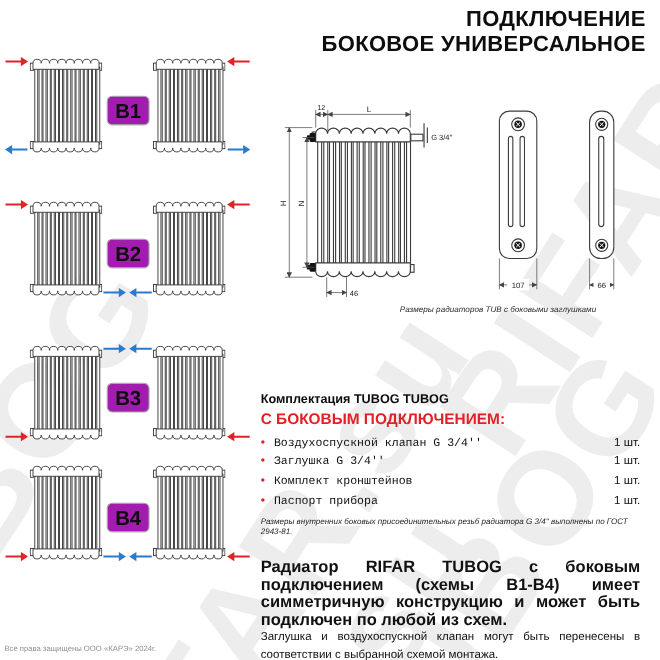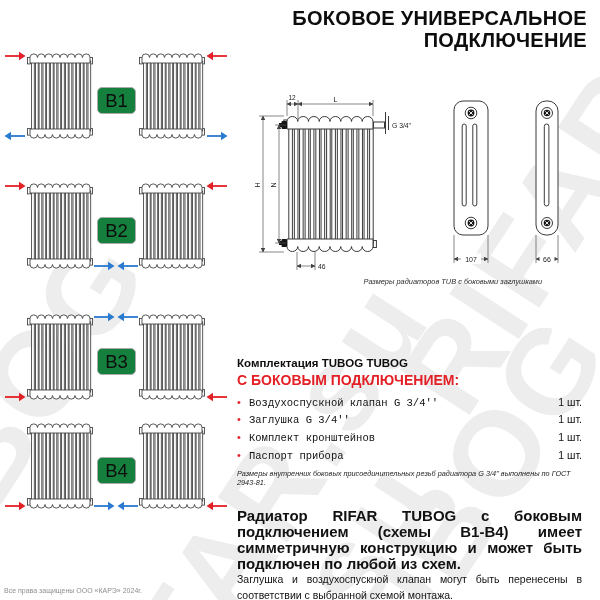--- a/index.html
+++ b/index.html
@@ -18,22 +18,22 @@
   
   .title{
     position:absolute;top:7px;right:13px;text-align:right;
     font-size:20px;font-weight:800;line-height:1.12;letter-spacing:.3px;color:#0d0d0d;
   }
   
   .row{position:absolute;left:0;width:232px;height:100px;}
   .rad{position:absolute;top:5px;}
   .tag{
     position:absolute;left:97px;top:42px;width:37px;height:25px;line-height:25px;
-    background:#15803d;border:1.5px solid #ababab;border-radius:5px;
-    text-align:center;font-size:18.5px;font-weight:400;color:#0d0d0d;
+    background:#a21caf;border:1.5px solid #ababab;border-radius:5px;
+    text-align:center;font-size:18.5px;font-weight:700;color:#0d0d0d;
   }
   
   .drawsvg{position:absolute;left:250px;top:92px;}
   .profsvg{position:absolute;left:447px;top:95px;}
   .caption{
     position:absolute;left:252px;top:277px;width:290px;
     font-size:7.4px;font-style:italic;color:#2c2c2c;text-align:right;
   }
   svg text{font-family:"Liberation Sans",sans-serif;fill:#222;}
   
@@ -92,22 +92,22 @@
           <path d="M3,13 L3,7.5 a3.75,3.6 0 0 1 7.5,0 a3.75,3.6 0 0 1 7.5,0 a3.75,3.6 0 0 1 7.5,0 a3.75,3.6 0 0 1 7.5,0 a3.75,3.6 0 0 1 7.5,0 a3.75,3.6 0 0 1 7.5,0 a3.75,3.6 0 0 1 7.5,0 a3.75,3.6 0 0 1 7.5,0 L63,13 Z"></path>
           <path d="M3,79 L3,84.5 a3.75,3.6 0 0 0 7.5,0 a3.75,3.6 0 0 0 7.5,0 a3.75,3.6 0 0 0 7.5,0 a3.75,3.6 0 0 0 7.5,0 a3.75,3.6 0 0 0 7.5,0 a3.75,3.6 0 0 0 7.5,0 a3.75,3.6 0 0 0 7.5,0 a3.75,3.6 0 0 0 7.5,0 L63,79 Z"></path>
         </g>
       </symbol>
     </defs>
   </svg>
 
   <div class="content">
 
     <div class="title">
+      <div>ПОДКЛЮЧЕНИЕ</div>
       <div>БОКОВОЕ УНИВЕРСАЛЬНОЕ</div>
-      <div>ПОДКЛЮЧЕНИЕ</div>
     </div>
 
     <div class="row" style="top:45px">
       <svg class="rad" style="left:27px" width="66" height="92">
           <use href="#rad"></use>
         </svg>
       <svg class="rad" style="left:139px" width="66" height="92">
           <use href="#rad"></use>
         </svg>
       <div class="tag">B1</div>

